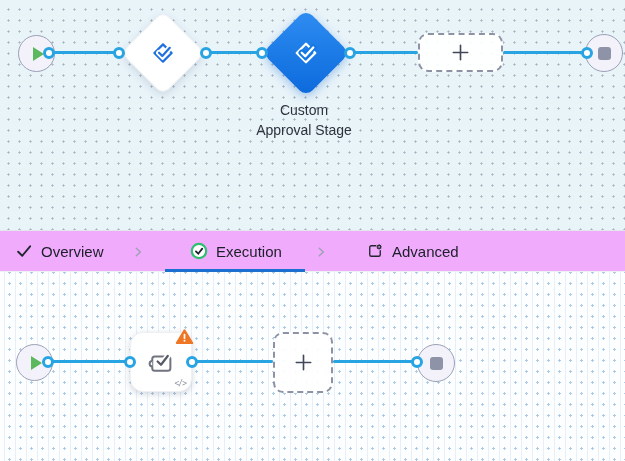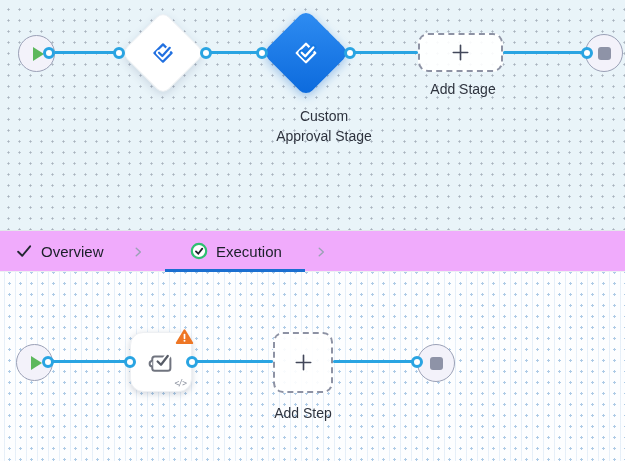--- a/index.html
+++ b/index.html
@@ -60,21 +60,21 @@
       box-shadow:0 2px 6px rgba(60,75,100,.22);z-index:2;
       display:flex;align-items:center;justify-content:center;}
   #code-glyph{position:absolute;right:5px;bottom:3px;font-size:8px;color:#9096a3;
       font-family:"DejaVu Sans Mono",monospace;letter-spacing:-1px;}
   #warning-badge{position:absolute;left:175px;top:56px;width:19px;height:17px;z-index:7;}
 
   
   .node-label{position:absolute;text-align:center;font-size:14px;line-height:20px;
               color:#2e333e;z-index:2;}
   #linear-approval-label{left:103px;top:106px;width:120px;}
-  #custom-approval-stage-label{left:254px;top:106px;width:100px;margin-left:20px;}
+  #custom-approval-stage-label{left:254px;top:100px;width:100px;}
   #add-stage-label{left:418px;top:79px;width:90px;}
   #custom-approval-label{left:121px;top:134px;width:80px;}
   #add-step-label{left:263px;top:131px;width:80px;}
 
   
   #tab-bar{position:relative;height:42px;background:#f0abfc;border-top:1px solid #e3e7eb;
            border-bottom:1px solid #edf0f3;box-sizing:border-box;z-index:8;}
   .tab{position:absolute;top:0;height:100%;display:flex;align-items:center;gap:8px;cursor:pointer;}
   .tab-label{font-size:15px;font-weight:500;color:#1b1f29;}
   #tab-overview{left:15px;}
@@ -133,21 +133,20 @@
     </div>
 
     <div class="port" style="left:43px;top:47px;"></div>
     <div class="port" style="left:113px;top:47px;"></div>
     <div class="port" style="left:200px;top:47px;"></div>
     <div class="port" style="left:256px;top:47px;"></div>
     <div class="port" style="left:344px;top:47px;"></div>
     <div class="port" style="left:581px;top:47px;"></div>
 
     <div class="node-label" id="custom-approval-stage-label">Custom Approval Stage</div>
-    <div class="node-label" id="add-stage-label">Add Stage</div>
   </div>
 
   <div id="tab-bar">
 
     <div class="tab" id="tab-overview">
       <svg width="18" height="18" viewBox="0 0 20 20">
         <path d="M3.5 10.8 L8 15.3 L16.8 4.8" stroke="#232732" stroke-width="2.1" fill="none" stroke-linecap="round" stroke-linejoin="round"></path>
       </svg>
       <span class="tab-label">Overview</span>
     </div>
@@ -161,20 +160,28 @@
         <circle cx="10" cy="10" r="8" fill="#ffffff" stroke="#2fbf71" stroke-width="2.4"></circle>
         <path d="M6.6 10.4 L9.2 13 L13.6 7.4" stroke="#1d212b" stroke-width="2" fill="none" stroke-linecap="round"></path>
       </svg>
       <span class="tab-label">Execution</span>
     </div>
 
     <svg class="chevron-sep" id="chevron-sep-2" width="14" height="14" viewBox="0 0 24 24">
       <path d="M9 5.5 L16 12 L9 18.5" stroke="#9aa1b5" stroke-width="2.4" fill="none" stroke-linecap="round" stroke-linejoin="round"></path>
     </svg>
 
+    <div class="tab" id="tab-advanced">
+      <svg width="18" height="18" viewBox="0 0 24 24">
+        <path d="M13 5 H7 a2 2 0 0 0 -2 2 V17 a2 2 0 0 0 2 2 H17 a2 2 0 0 0 2 -2 V11.5" fill="none" stroke="#22262f" stroke-width="1.8" stroke-linecap="round"></path>
+        <circle cx="17.5" cy="6.5" r="2" fill="none" stroke="#22262f" stroke-width="1.4"></circle>
+        <path d="M17.5 3.3 v1.2 M17.5 8.5 v1.2 M14.3 6.5 h1.2 M19.5 6.5 h1.2 M15.2 4.2 l.9 .9 M18.9 7.9 l.9 .9 M19.8 4.2 l-.9 .9 M16.1 7.9 l-.9 .9" stroke="#22262f" stroke-width="1.1" stroke-linecap="round"></path>
+      </svg>
+      <span class="tab-label">Advanced</span>
+    </div>
 
     <div id="active-tab-underline"></div>
   </div>
 
   <div id="step-canvas" class="canvas">
 
     <div class="edge" style="left:48px;top:88px;width:82px;"></div>
     <div class="edge" style="left:192px;top:88px;width:81px;"></div>
     <div class="edge" style="left:333px;top:88px;width:84px;"></div>
 
@@ -206,16 +213,15 @@
 
     <div class="terminal" style="left:417px;top:72px;width:38px;height:38px;">
       <div class="stop"></div>
     </div>
 
     <div class="port" style="left:42px;top:84px;"></div>
     <div class="port" style="left:124px;top:84px;"></div>
     <div class="port" style="left:186px;top:84px;"></div>
     <div class="port" style="left:411px;top:84px;"></div>
 
-    <div class="node-label" id="add-step-label">Add Step</div>
   </div>
 
 </div>
 
 </body></html>

